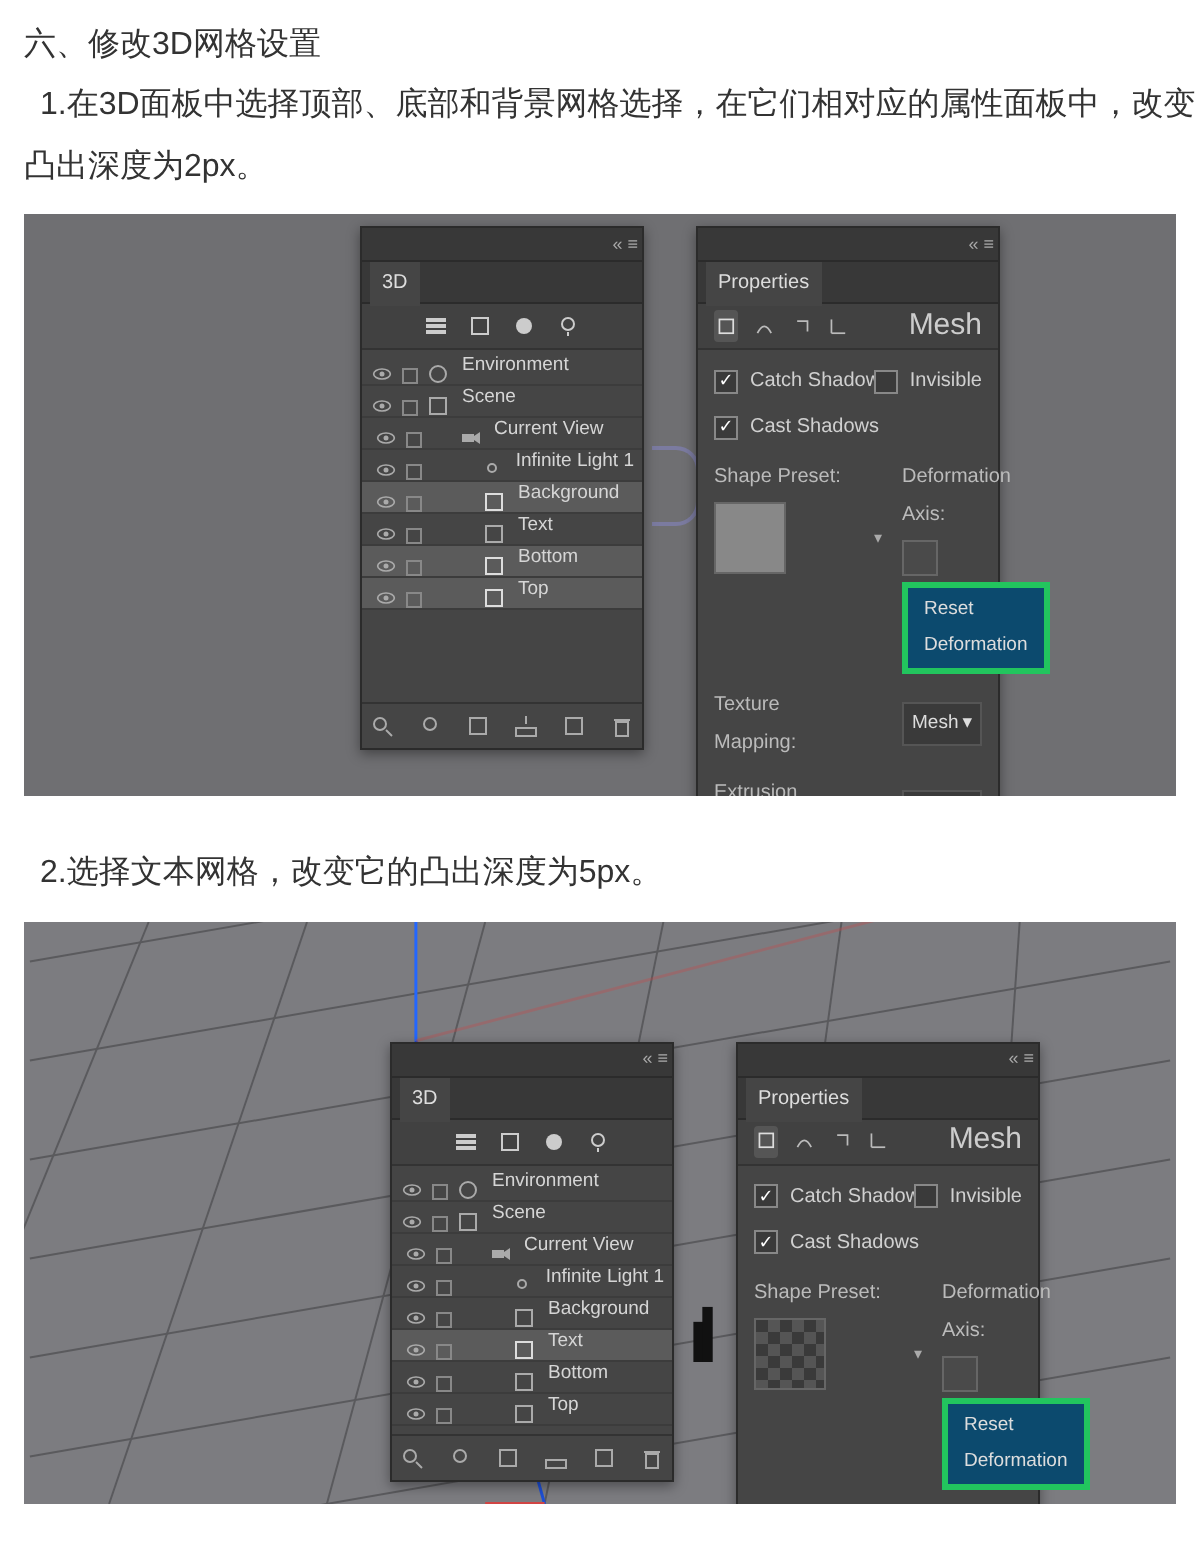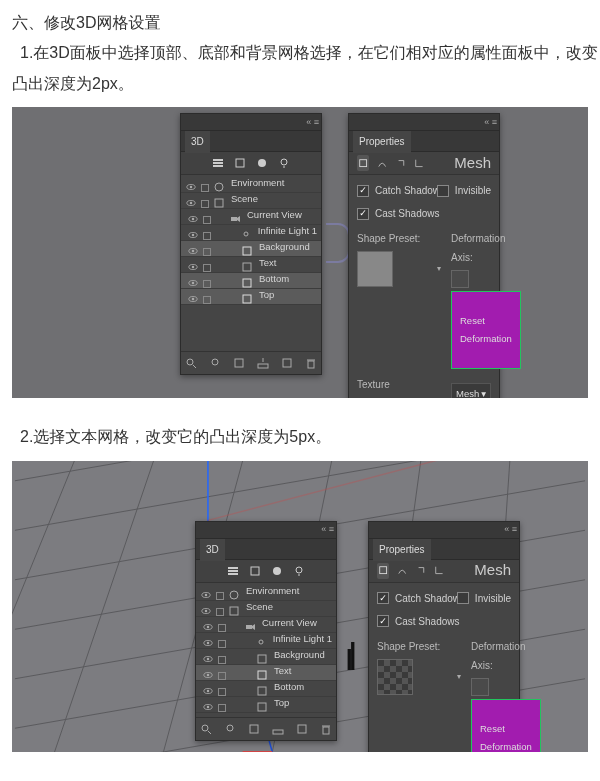--- a/index.html
+++ b/index.html
@@ -45,30 +45,30 @@
 .check-row{display:flex;align-items:center;gap:6px;margin-bottom:4px}
 .cb{width:10px;height:10px;border:1px solid #888;background:#3a3a3a;display:flex;align-items:center;justify-content:center}
 .cb.checked::after{content:"✓";font-size:9px;color:#fff;line-height:1}
 .prop-row{display:flex;align-items:center;gap:22px;margin:6px 0}
 .prop-label{color:#bbb;font-size:10px;min-width:72px}
 .swatch{width:34px;height:34px;background:#888;border:1px solid #666;position:relative}
 .swatch.checker{background:
   repeating-conic-gradient(#555 0% 25%,#3a3a3a 0% 50%) 0 0/12px 12px}
 .swatch-dd{position:absolute;right:-12px;top:50%;transform:translateY(-50%);font-size:8px;color:#aaa}
 .axis-swatch{width:16px;height:16px;border:1px solid #666;background:#4a4a4a}
-.button{background:#a21caf;border:1px solid #22c55e;color:#ddd;font-size:9.5px;padding:20px 8px}
+.button{background:#0c4a6e;border:3px solid #22c55e;color:#ddd;font-size:9.5px;padding:2px 8px}
 .select{background:#3a3a3a;border:1px solid #555;color:#ddd;font-size:9.5px;padding:1px 4px;width:58px;display:flex;justify-content:space-between;align-items:center}
 .input-num{background:#3a3a3a;border:1px solid #555;color:#ddd;font-size:9.5px;padding:1px 4px;width:48px;text-align:right}
 .panel-footer .icon-box,.bottom-row .icon-box{width:14px}
 
 
 .hint-shape{position:absolute;top:116px;left:314px;width:22px;height:36px;border:2px solid #7b7ba0;border-radius:0 12px 12px 0;border-left:none}
 
 
-.hint-glyph{position:absolute;top:160px;left:332px;font-size:38px;color:#111;font-weight:normal;letter-spacing:-6px}
+.hint-glyph{position:absolute;top:172px;left:332px;font-size:38px;color:#111;font-weight:bold;letter-spacing:-6px}
 
 .bottom-row{display:flex;align-items:center;justify-content:center;gap:10px;height:22px;border-top:1px solid #333;margin-top:10px}
 </style>
 </head>
 <body>
 
 <div class="page">
   <div class="chinese-text">六、修改3D网格设置</div>
   <div class="chinese-text" style="text-indent:8px">1.在3D面板中选择顶部、底部和背景网格选择，在它们相对应的属性面板中，改变凸出深度为2px。</div>
 

